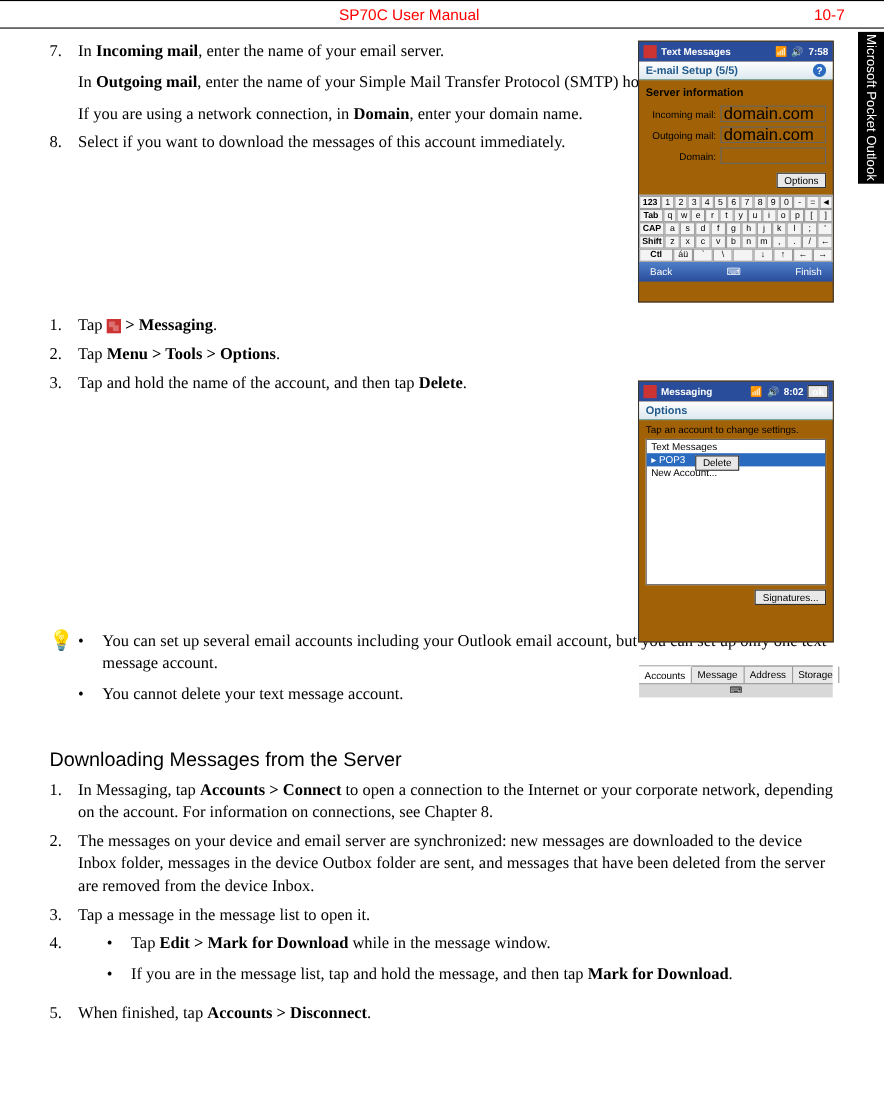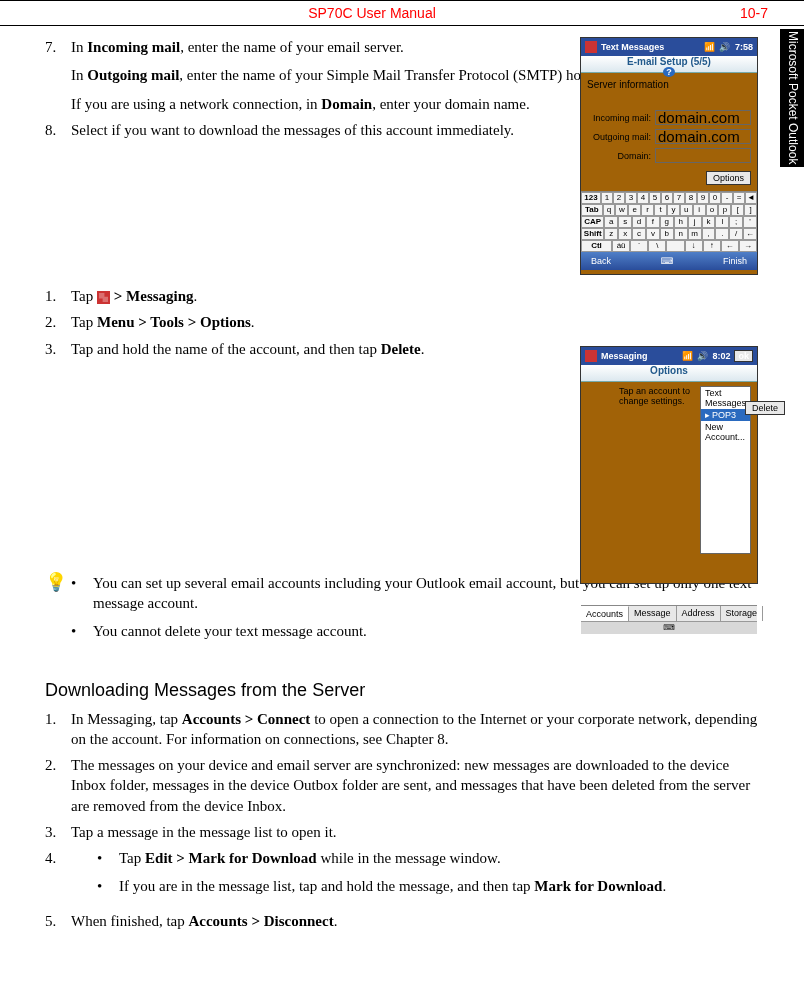--- a/index.html
+++ b/index.html
@@ -163,32 +163,31 @@
     height: 16px;
     border-bottom: 1px solid #7aa;
     display: flex;
     align-items: center;
     padding: 0 6px;
     color: #225a8c;
     font-weight: bold;
     font-size: 10px;
     background: linear-gradient(#ffffff,#dce8ef);
     justify-content: space-between;
-    flex-direction: column;
   }
   .fig .sub-bar .help {
     width: 12px; height: 12px; border-radius: 50%;
     background: #2a6abf; color: #fff; font-size: 9px;
     display:flex;align-items:center;justify-content:center;
   }
   .fig .form-area {
     padding: 6px 6px 4px 6px;
   }
   .fig .form-area .head {
-    font-weight: normal; font-size: 10px; margin-bottom: 20px;
+    font-weight: bold; font-size: 10px; margin-bottom: 6px;
   }
   .fig .row {
     display: flex; align-items: center; margin-bottom: 4px;
   }
   .fig .row .lbl {
     width: 64px; text-align: right; padding-right: 4px; font-size: 9px;
   }
   .fig .row .inp {
     flex:1; border:1px solid #666; height:13px; font-size:15px;
     padding: 0 2px; display:flex; align-items:center;
@@ -214,21 +213,21 @@
   }
   .fig .kbd .krow .wide{ flex:1.8; font-weight:bold;}
   .fig .bottom-bar {
     height:18px; background: linear-gradient(#4f7fc8,#2a4d9b);
     color:#fff; display:flex; align-items:center; justify-content:space-between;
     padding:0 10px; font-size:9px;
   }
   .fig2 .opt-body {
     padding: 4px 6px;
     height: 168px;
-    display:flex; flex-direction:row;margin-left:32px;
+    display:flex; flex-direction:column;
   }
   .fig2 .instr { font-size:9px; margin-bottom:3px;}
   .fig2 .listbox {
     flex:1; border:1px solid #666; position:relative; background:#fff;
   }
   .fig2 .listbox .item { padding:1px 4px; font-size:9px;}
   .fig2 .listbox .sel { background:#2a6abf; color:#fff;}
   .fig2 .listbox .menu {
     position:absolute; left:44px; top:14px;
     border:1px solid #333; background:#e8e8e8;
@@ -500,20 +499,23 @@
       <span>Options</span>
     </div>
     <div class="opt-body">
       <div class="instr">Tap an account to change settings.</div>
       <div class="listbox" id="fig2list">
           <div class="item">Text Messages</div>
           <div class="item sel">▸ POP3</div>
           <div class="item">New Account...</div>
           <div class="menu">Delete</div>
         </div>
+      <div class="sig-row">
+        <span class="btn">Signatures...</span>
+      </div>
     </div>
     <div class="tabs" id="fig2tabs">
         <span class="act">Accounts</span>
         <span>Message</span>
         <span>Address</span>
         <span>Storage</span>
       </div>
     <div class="sip">⌨</div>
   </div>
 

